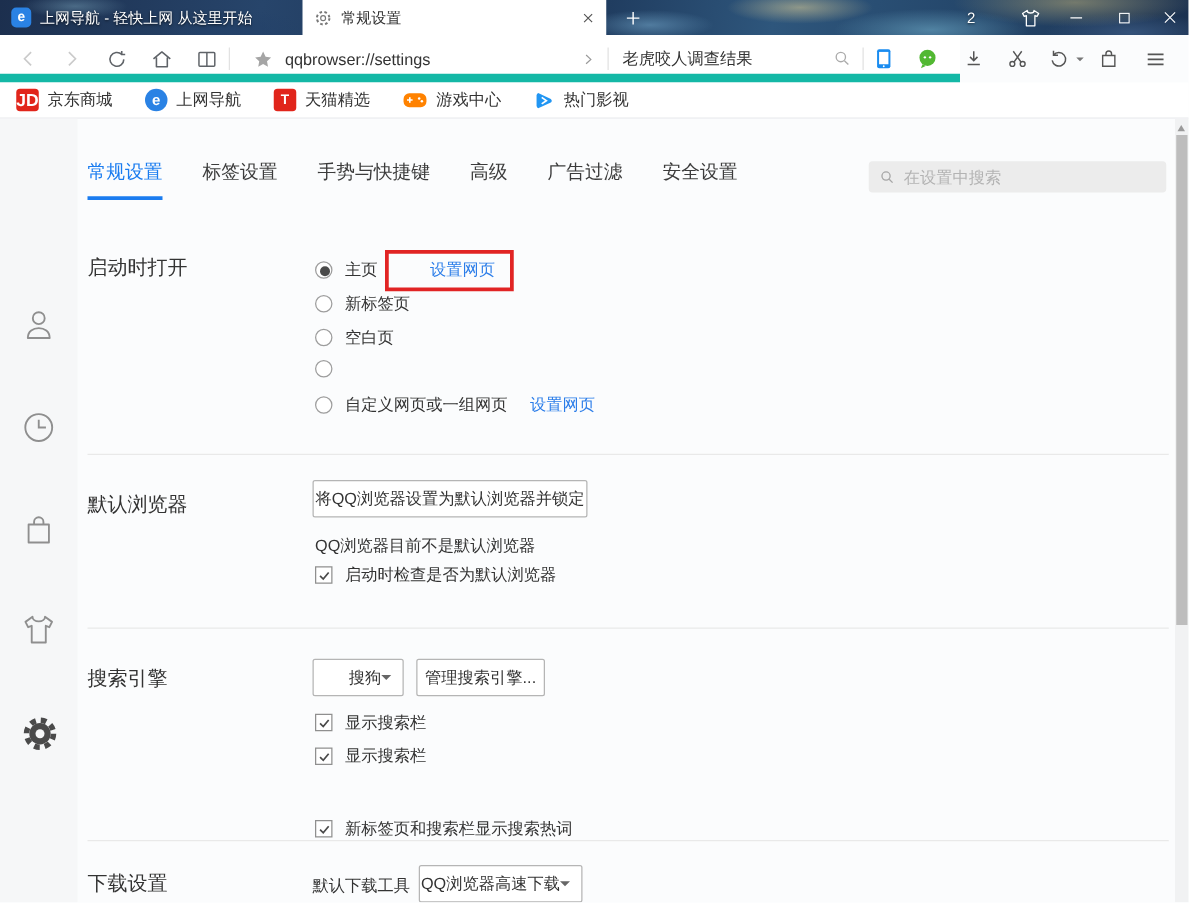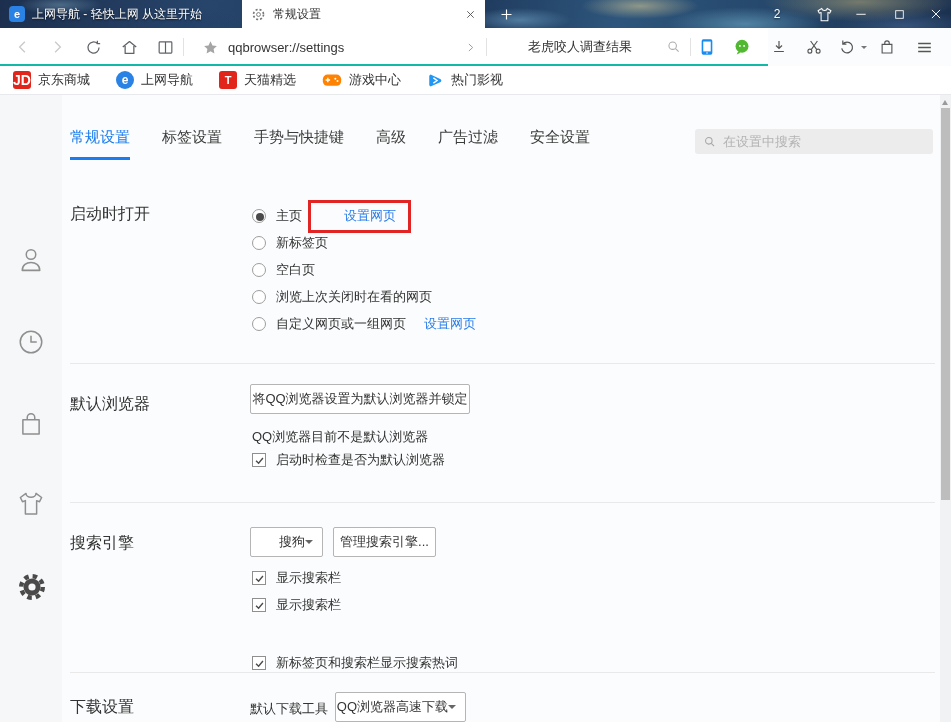--- a/index.html
+++ b/index.html
@@ -25,21 +25,21 @@
   .tab-active { left:242px; width:243px; background:#fff; }
   .tab-active .tab-title { color:#333; font-size:12px; flex:1; white-space:nowrap; }
   .favicon-e { width:16px; height:16px; border-radius:4px; background:#2a82e4; color:#fff; font-size:11px; font-weight:bold;
                display:flex; align-items:center; justify-content:center; flex:none; }
   .icon { display:inline-flex; align-items:center; justify-content:center; }
   .tb-btn { position:absolute; top:0; height:28px; width:28px; display:flex; align-items:center; justify-content:center; }
   .tab-count { position:absolute; top:0; left:769px; height:28px; width:16px; display:flex; align-items:center; justify-content:center;
                color:#fff; font-size:12px; text-shadow:0 1px 2px rgba(0,0,0,.6); }
 
   
-  .navbar { position:absolute; left:0; top:28px; width:768px; height:38px; background:#fff; border-bottom:2px solid #14b8a6; }
+  .navbar { position:absolute; left:0; top:28px; width:768px; height:38px; background:#fff; border-bottom:7px solid #14b8a6; }
   .nav-abs { position:absolute; top:0; height:38px; display:flex; align-items:center; justify-content:center; }
   .vdiv { position:absolute; top:10px; height:18px; width:1px; background:#e2e2e2; }
   .addr-text { font-size:13px; color:#333; white-space:nowrap; }
   .nav-search-input { border:none; outline:none; font-size:13px; color:#333; width:160px; background:transparent;
                       font-family:"Liberation Sans","DejaVu Sans",sans-serif; }
   .caret-down { width:0; height:0; border-left:4px solid transparent; border-right:4px solid transparent; border-top:4px solid #666; }
 
   
   .bookbar { position:absolute; left:0; top:66px; width:951px; height:29px; background:#fff; border-bottom:1px solid #e7e9ec;
              display:flex; align-items:center; padding-left:13px; gap:26px; }
@@ -174,21 +174,21 @@
         <polygon fill="#a5a5a5" points="12,3.2 14.8,9 21,9.8 16.4,14.1 17.5,20.3 12,17.2 6.5,20.3 7.6,14.1 3,9.8 9.2,9"></polygon>
       </svg>
     </div>
     <div class="nav-abs addr-text" style="left:228px;">qqbrowser://settings</div>
     <div class="nav-abs" style="left:458px; width:24px;">
       <svg width="13" height="13" viewBox="0 0 24 24" fill="none" stroke="#9a9a9a" stroke-width="1.8">
           <path d="M9 5.5l7 6.5-7 6.5"></path>
         </svg>
     </div>
     <div class="vdiv" style="left:486px;"></div>
-    <div class="nav-abs" style="left:498px; width:160px; justify-content:flex-start;margin-left:30px;">
+    <div class="nav-abs" style="left:498px; width:160px; justify-content:flex-start;">
       <input class="nav-search-input" value="老虎咬人调查结果" style="">
     </div>
     <div class="nav-abs" style="left:662px; width:24px;">
       <svg width="16" height="16" viewBox="0 0 24 24" fill="none" stroke="#ababab" stroke-width="1.6">
         <circle cx="10" cy="10" r="5.6"></circle>
           <path d="M14.3 14.3 19 19"></path>
       </svg>
     </div>
     <div class="vdiv" style="left:690px;"></div>
     <div class="nav-abs" style="left:694px; width:26px;">
@@ -337,21 +337,20 @@
   <div class="opt-row" style="top:234px;">
     <span class="radio"></span>
     <span>新标签页</span>
   </div>
   <div class="opt-row" style="top:261px;">
     <span class="radio"></span>
     <span>空白页</span>
   </div>
   <div class="opt-row" style="top:288px;">
     <span class="radio"></span>
-    <span>浏览上次关闭时在看的网页</span>
   </div>
   <div class="opt-row" style="top:315px;">
     <span class="radio"></span>
     <span>自定义网页或一组网页</span>
     <span class="link" style="margin-left:8px;">设置网页</span>
   </div>
 
   <div class="annot"></div>
 
   <div class="hdiv" style="top:363px;"></div>

